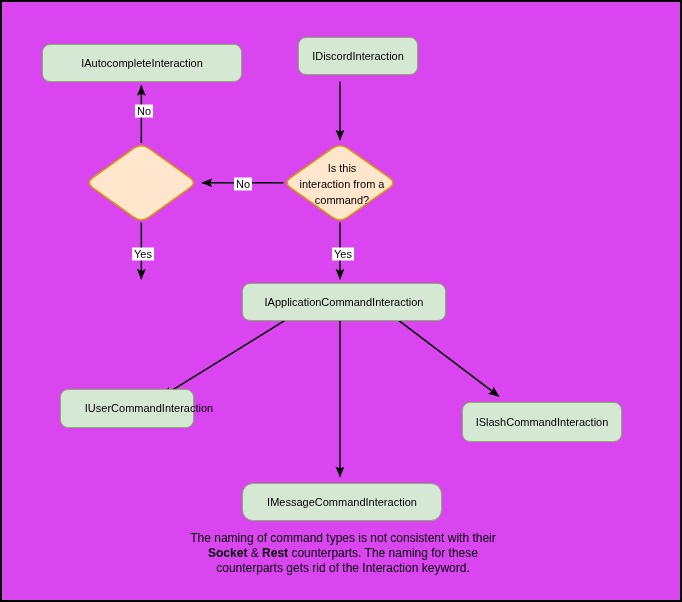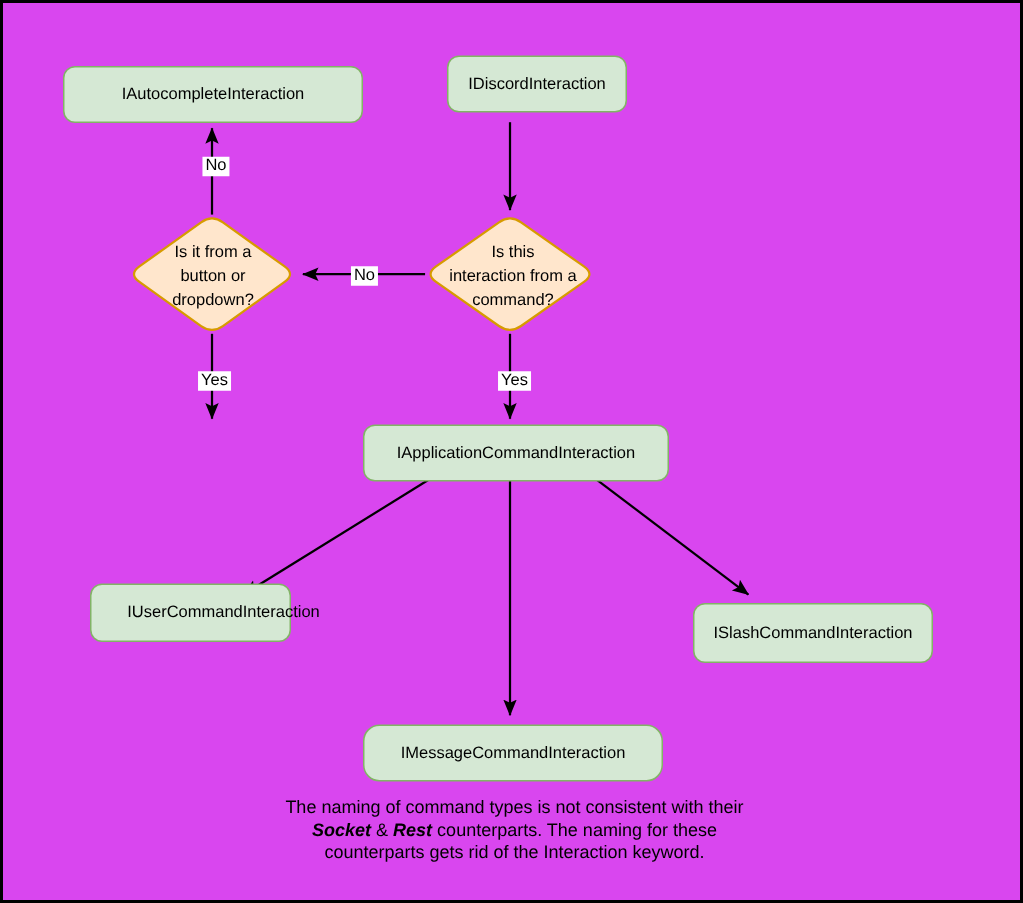--- a/index.html
+++ b/index.html
@@ -38,21 +38,21 @@
     background:#ffffff;
     padding:0 2px;
     font-size:11px; line-height:13px;
   }
   .note {
     position:absolute;
     left:0; top:529px; width:682px;
     text-align:center;
     font-size:12px; line-height:15px;
   }
-  .b { font-weight:bold;font-style:italic; }
+  .b { font-weight:bold; }
   .u { }
 </style>
 </head>
 <body>
 
 <div class="canvas">
 
   <svg class="edges" width="682" height="602" viewBox="0 0 682 602">
     <defs>
       <marker id="arrowhead" markerUnits="userSpaceOnUse" markerWidth="12" markerHeight="10" refX="10.5" refY="4.5" orient="auto">
@@ -85,23 +85,20 @@
   <div class="node" style="left:58px;  top:387px; width:134px; height:39px;padding-left:44px;">
     <span>IUserCommandInteraction</span>
   </div>
   <div class="node" style="left:460px; top:400px; width:160px; height:40px;">
     <span>ISlashCommandInteraction</span>
   </div>
   <div class="node" style="left:240px; top:481px; width:200px; height:38px;border-radius:11px;">
     <span>IMessageCommandInteraction</span>
   </div>
 
-  <div class="decision-label" style="left:140px; top:182px; width:100px;">Is it from a
-button or
-dropdown?</div>
   <div class="decision-label" style="left:340px; top:182px; width:110px;">Is this
 interaction from a
 command?</div>
 
   <div class="edge-label" style="left:142px; top:109px;">No</div>
   <div class="edge-label" style="left:241px; top:182px;">No</div>
   <div class="edge-label" style="left:141px; top:252px;">Yes</div>
   <div class="edge-label" style="left:341px; top:252px;">Yes</div>
 
   <div class="note">

